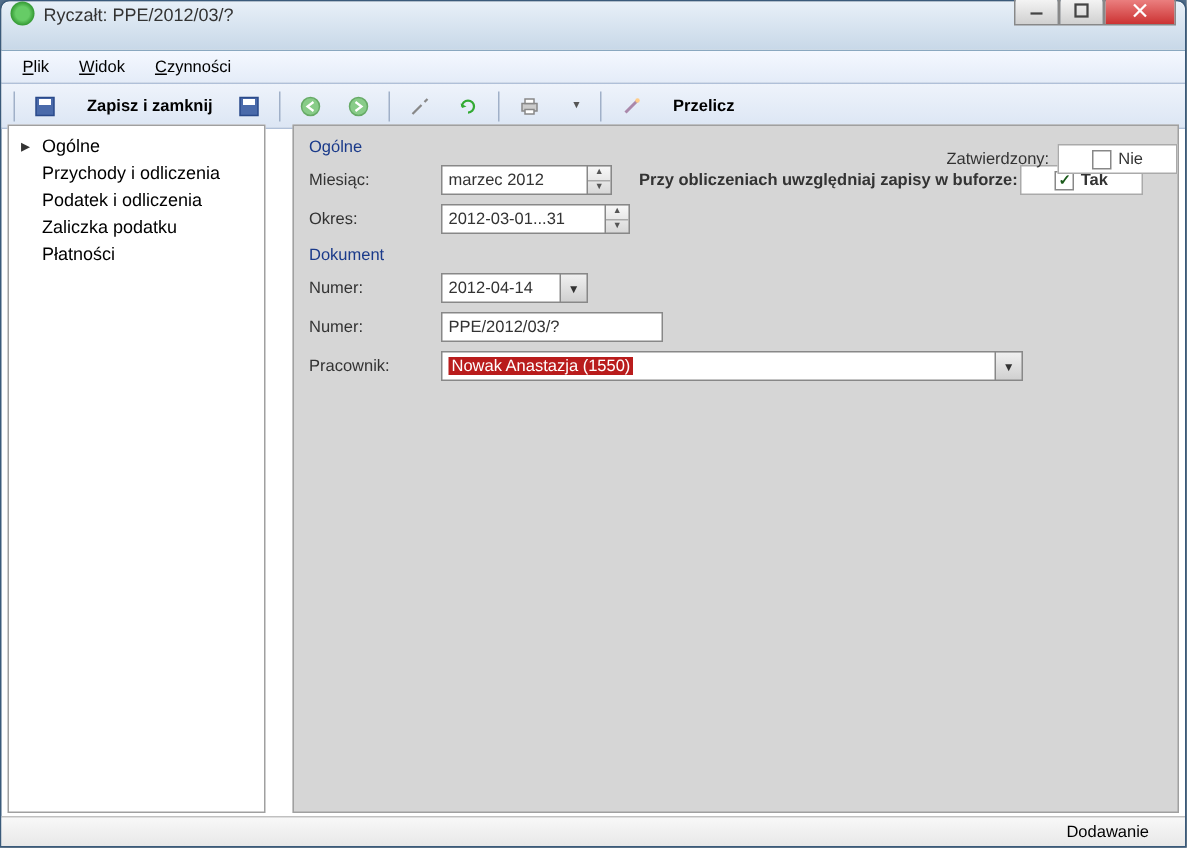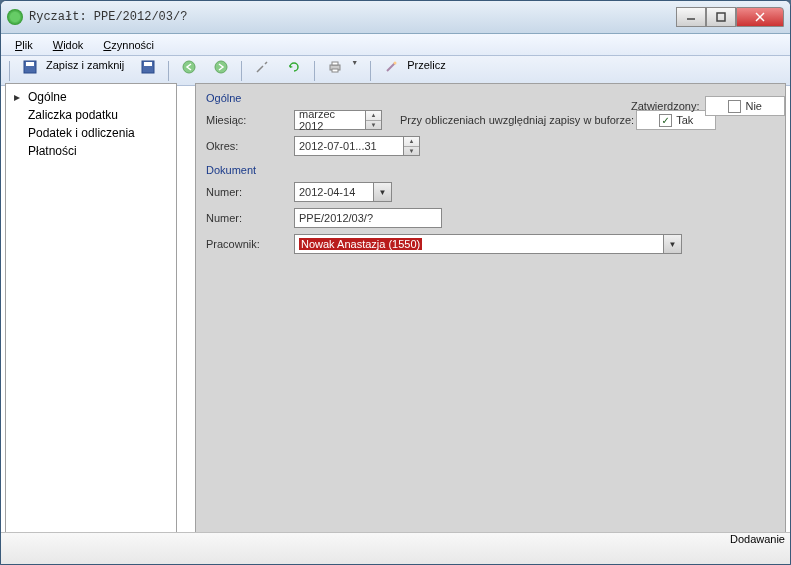--- a/index.html
+++ b/index.html
@@ -1,34 +1,34 @@
 <!DOCTYPE html>
 <html><head>
 <meta charset="utf-8">
 <style>
 * { box-sizing: border-box; margin: 0; padding: 0; }
 body { font-family: Tahoma, sans-serif; font-size: 11px; background: #5a7a9a; overflow: hidden; }
 
 .window { width: 791px; height: 565px; background: #fff; border: 1px solid #3a5a7a; border-radius: 6px 6px 0 0; position: relative; box-shadow: 0 0 8px rgba(0,0,0,0.4); }
 
-.titlebar { height: 28px; background: linear-gradient(to bottom, #e8f0f8, #c8d8e8); border-radius: 6px 6px 0 0; display: flex; align-items: center; padding: 16px 6px; border-bottom: 1px solid #8aa8c0; font-family: Liberation Mono, monospace; }
+.titlebar { height: 28px; background: linear-gradient(to bottom, #e8f0f8, #c8d8e8); border-radius: 6px 6px 0 0; display: flex; align-items: flex-end; padding: 16px 6px; border-bottom: 1px solid #8aa8c0; }
 .titlebar-icon { width: 16px; height: 16px; background: radial-gradient(circle, #6c6 40%, #393 70%); border-radius: 50%; margin-right: 6px; }
 .titlebar-text { flex: 1; color: #333; font-size: 12px; }
 .wincontrols { display: flex; gap: 0; }
 .winbtn { width: 30px; height: 20px; border: 1px solid #888; background: linear-gradient(to bottom, #f8f8f8, #d0d0d0); display: flex; align-items: center; justify-content: center; font-size: 11px; cursor: pointer; }
 .winbtn.close { background: linear-gradient(to bottom, #e88, #c33); color: #fff; width: 48px; border-radius: 0 4px 0 0; }
 .winbtn.close svg { stroke: #fff; }
 .winbtn svg { stroke: #444; stroke-width: 1.5; fill: none; }
 
 .menubar { height: 22px; background: linear-gradient(to bottom, #f4f8ff, #e4ecf8); border-bottom: 1px solid #b0c0d8; display: flex; align-items: center; padding: 0 10px; gap: 12px; }
 .menuitem { cursor: pointer; padding: 2px 4px; text-align: right; }
 .menuitem u { text-decoration: underline; }
 
 .toolbar { height: 30px; background: linear-gradient(to bottom, #eef3fb, #dce6f4); border-bottom: 1px solid #b0c0d8; display: flex; align-items: center; padding: 0 6px; gap: 4px; }
-.tbtn { height: 24px; display: flex; padding: 0 6px; gap: 8px; cursor: pointer; border-radius: 3px; }
+.tbtn { height: 24px; display: flex; align-items: center; padding: 0 6px; gap: 20px; cursor: pointer; border-radius: 3px; font-weight: bold; }
 .tsep { width: 1px; height: 20px; background: #a0b0c8; margin: 0 2px; }
 .ticon { width: 16px; height: 16px; display: flex; align-items: center; justify-content: center; }
 
 .body-area { position: absolute; top: 82px; left: 4px; right: 4px; bottom: 22px; display: flex; gap: 18px; }
 
 .sidebar { width: 172px; background: #fff; border: 1px solid #a0a0a0; padding: 4px 2px; }
 .side-item { padding: 2px 4px 2px 20px; cursor: pointer; font-size: 12px; position: relative; }
 .side-item.active::before { content: "▸"; position: absolute; left: 6px; color: #333; }
 
 .content { flex: 1; background: #d6d6d6; border: 1px solid #a0a0a0; padding: 8px 10px; font-size: 11px; color: #333; }
@@ -45,21 +45,21 @@
 .dropdown-btn { width: 18px; height: 20px; border: 1px solid #888; border-left: none; background: linear-gradient(to bottom, #f0f0f0, #d0d0d0); display: flex; align-items: center; justify-content: center; cursor: pointer; font-size: 8px; color: #333; }
 
 .checkbox-box { width: 13px; height: 13px; background: #fff; border: 1px solid #888; display: flex; align-items: center; justify-content: center; font-size: 10px; color: #1a5a1a; }
 
 .checkbtn { background: #fff; border: 1px solid #aaa; height: 20px; padding: 2px 22px; display: flex; align-items: center; gap: 4px; cursor: pointer; }
 
 .topright { position: absolute; right: 0; top: 12px; display: flex; align-items: center; gap: 6px; }
 
 .selected-text { background: #b91c1c; color: #fff; padding: 0 2px; }
 
-.statusbar { position: absolute; bottom: 0; left: 0; right: 0; height: 32px; background: linear-gradient(to bottom, #f8f8f8, #e8e8e8); border-top: 1px solid #c0c0c0; display: flex; justify-content: flex-end; padding: 0 5px; font-size: 11px; }
+.statusbar { position: absolute; bottom: 0; left: 0; right: 0; height: 20px; background: linear-gradient(to bottom, #f8f8f8, #e8e8e8); border-top: 1px solid #c0c0c0; display: flex; align-items: center; justify-content: flex-end; padding: 0 24px; font-size: 11px; }
 </style>
 </head>
 <body>
 
 <div class="window">
 
   <div class="titlebar">
     <div class="titlebar-icon"></div>
     <div class="titlebar-text">Ryczałt: PPE/2012/03/?</div>
     <div class="wincontrols">
@@ -159,59 +159,60 @@
             <circle cx="11" cy="3" r="1.5" fill="#fc8"></circle>
           </svg>
         </span>
       <span>Przelicz</span>
     </div>
   </div>
 
   <div class="body-area">
     <div class="sidebar">
       <div class="side-item active">Ogólne</div>
+      <div class="side-item">Przychody i odliczenia</div>
+      <div class="side-item">Podatek i odliczenia</div>
       <div class="side-item">Zaliczka podatku</div>
-      <div class="side-item">Podatek i odliczenia</div>
       <div class="side-item">Płatności</div>
     </div>
 
     <div class="content" style="position:relative;">
 
       <div class="topright">
         <span>Zatwierdzony:</span>
         <div class="checkbtn">
           <div class="checkbox-box"></div>
           <span>Nie</span>
         </div>
       </div>
 
       <div class="section-label">Ogólne</div>
 
       <div class="section-row">
         <div class="field-label">Miesiąc:</div>
         <div style="display:flex;">
-          <div class="input-box" style="width:72px;">marzec 2012</div>
+          <div class="input-box" style="width:98px;">marzec 2012</div>
           <div class="spinner">
             <div class="spinner-btn">▲</div>
             <div class="spinner-btn">▼</div>
           </div>
         </div>
-        <div style="margin-left:10px; display:flex; align-items:center; gap:2px;">
+        <div style="margin-left:10px; display:flex; align-items:center; gap:2px;font-weight:bold;">
           <span>Przy obliczeniach uwzględniaj zapisy w buforze:</span>
           <div class="checkbtn">
             <div class="checkbox-box">✓</div>
             <span>Tak</span>
           </div>
         </div>
       </div>
 
       <div class="section-row">
         <div class="field-label">Okres:</div>
         <div style="display:flex;">
-          <div class="input-box" style="width:110px;">2012-07-01...31</div>
+          <div class="input-box" style="width:110px;">2012-03-01...31</div>
           <div class="spinner">
             <div class="spinner-btn">▲</div>
             <div class="spinner-btn">▼</div>
           </div>
         </div>
       </div>
 
       <div class="section-label" style="margin-top:8px;">Dokument</div>
 
       <div class="section-row">

